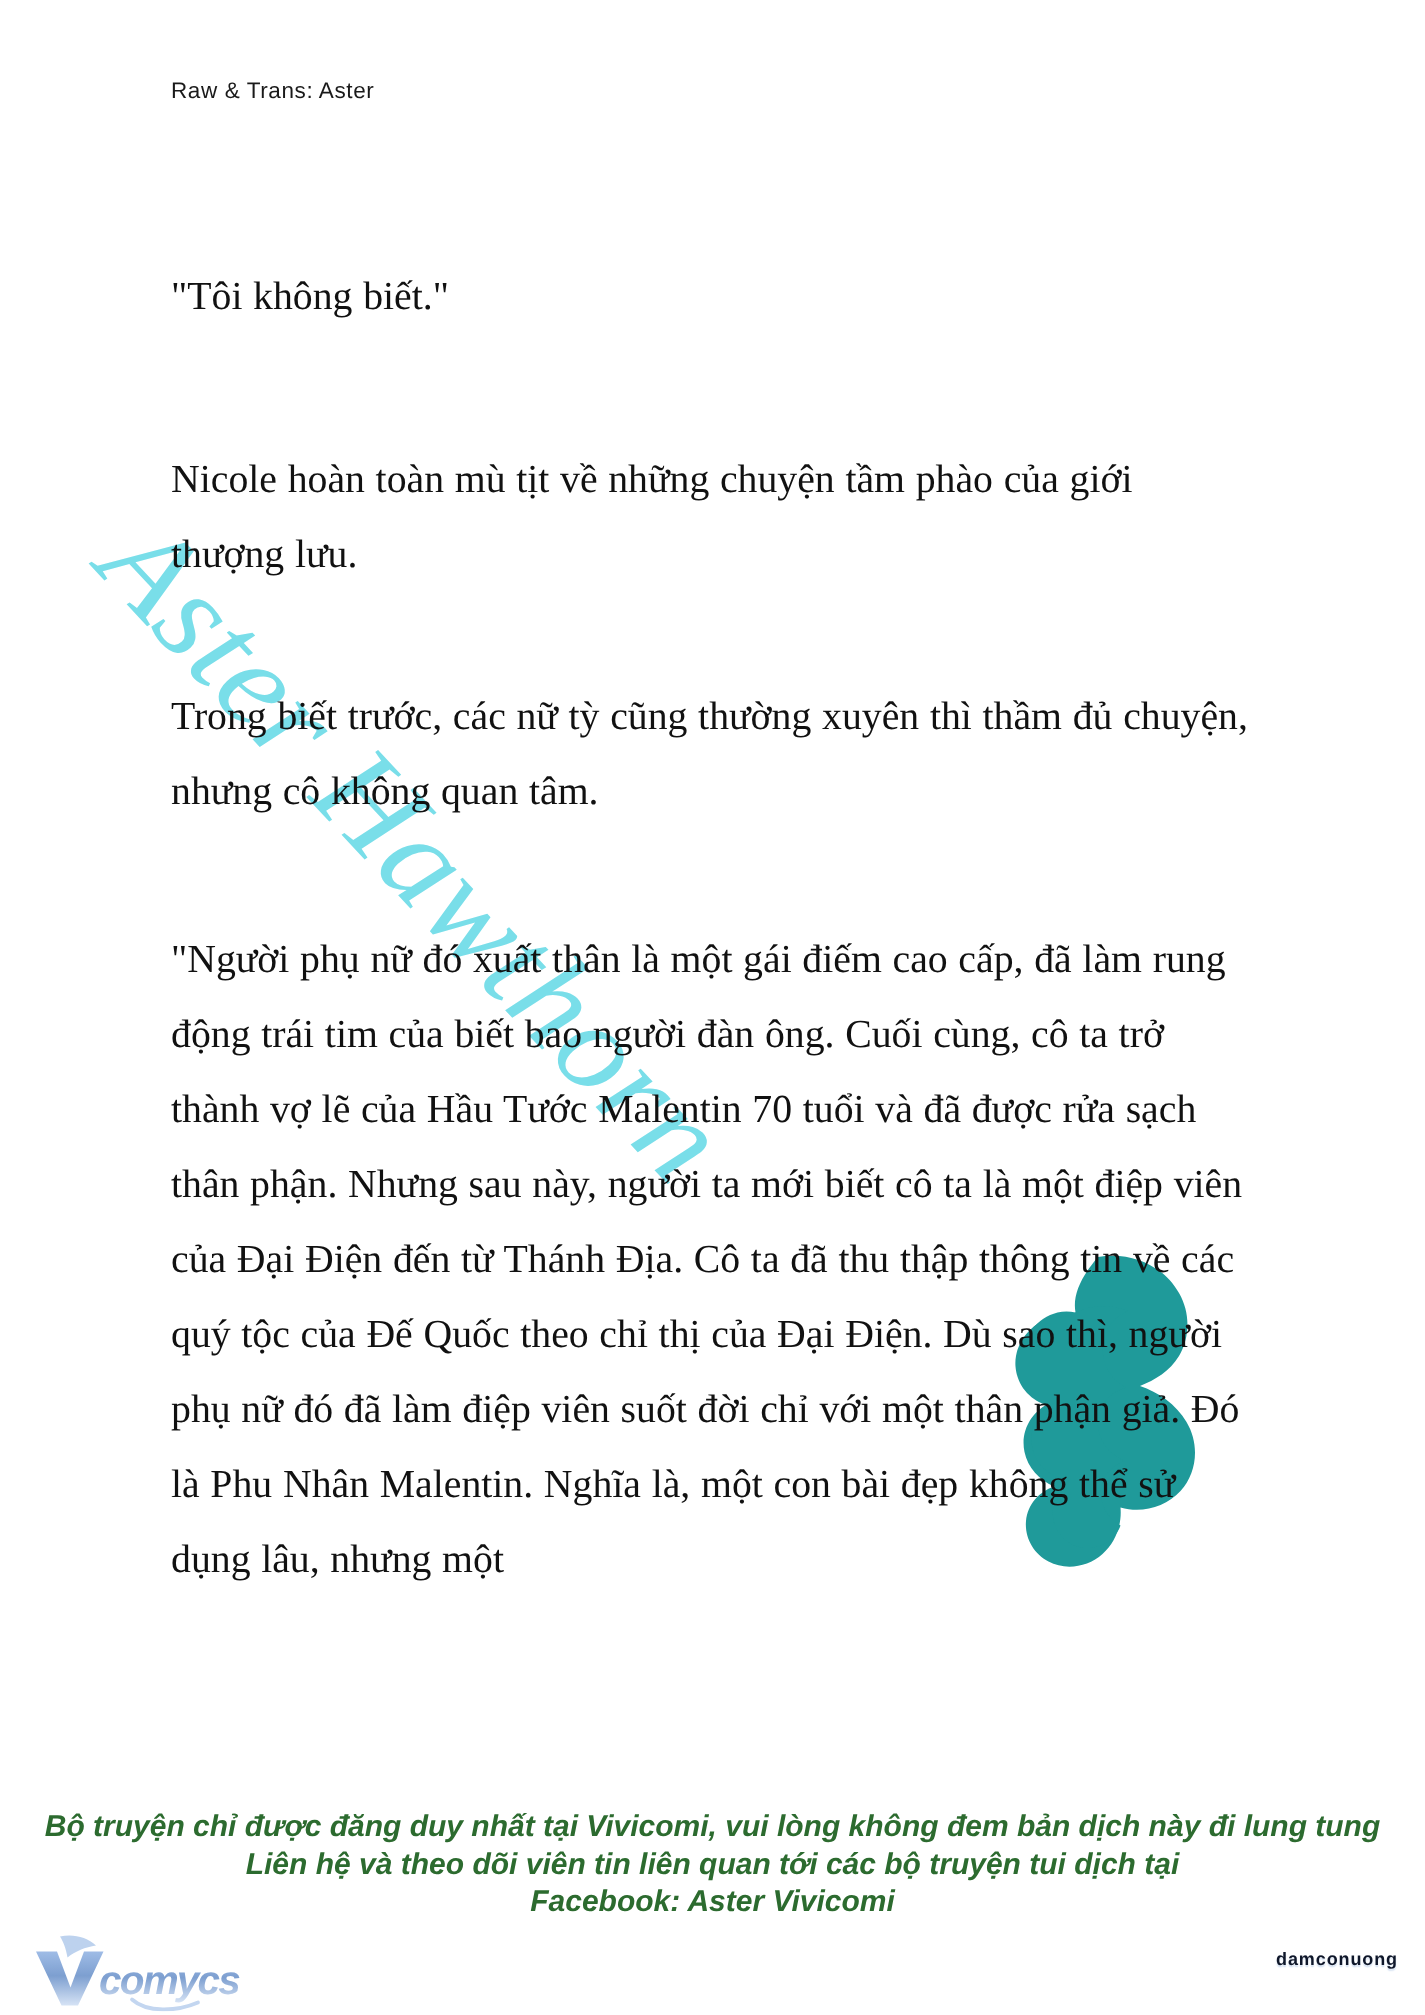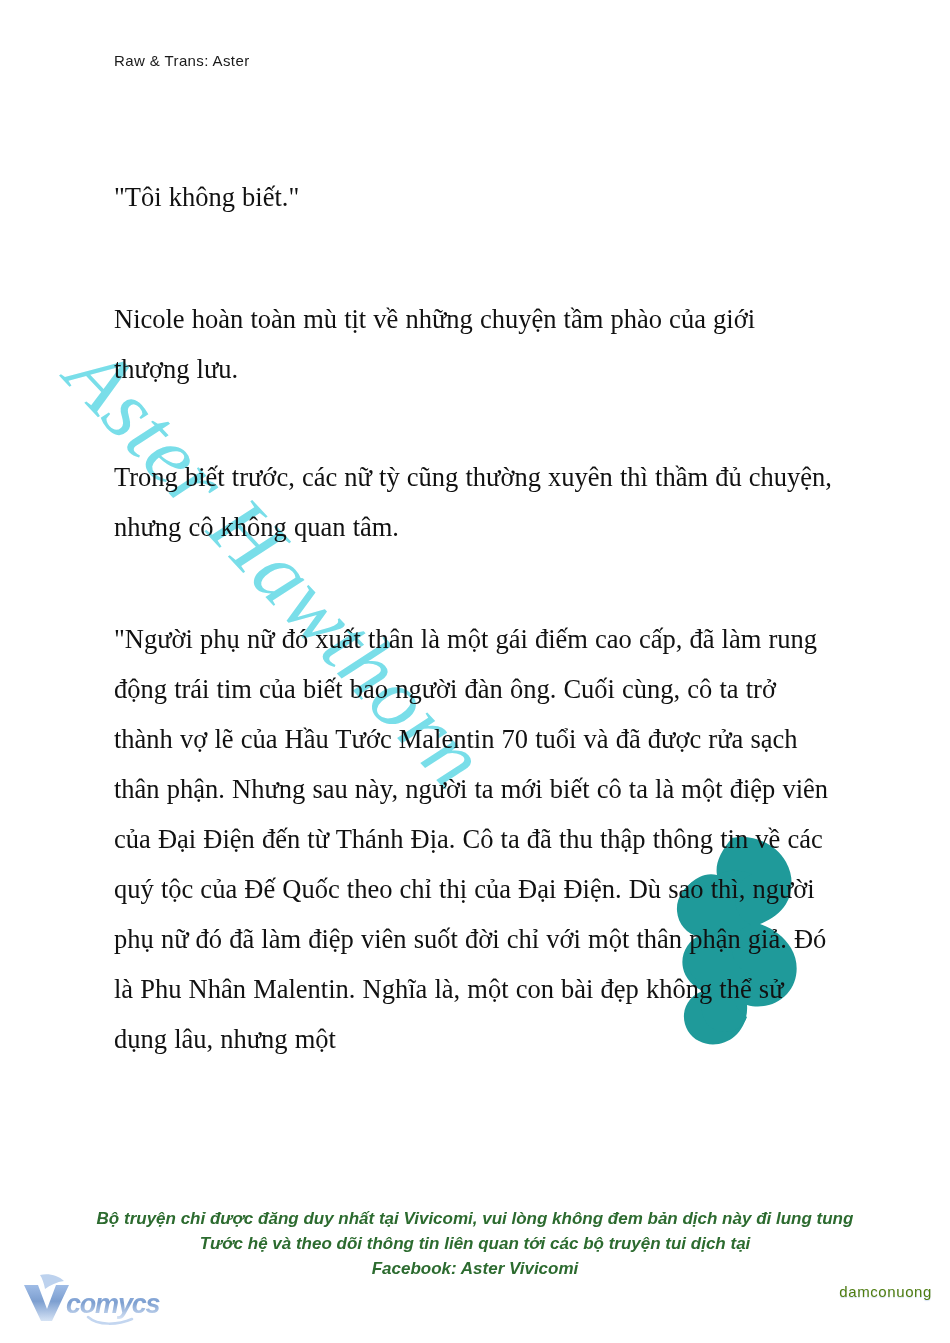--- a/index.html
+++ b/index.html
@@ -95,54 +95,54 @@
   
   #footer-notice {
     position: absolute;
     left: 0;
     right: 0;
     top: 1206px;
     text-align: center;
     font-family: "Liberation Sans", "DejaVu Sans", sans-serif;
     font-style: italic;
     font-weight: bold;
-    font-size: 17px;
+    font-size: 20px;
     line-height: 25px;
     color: #2C6B2F;
     z-index: 4;
   }
   #footer-notice .fline { display: block; white-space: nowrap; }
 
   
   #bottom-bar {
     position: absolute;
     left: 0;
     right: 0;
-    bottom: 16px;
+    bottom: 0;
     height: 58px;
     z-index: 4;
   }
 
   #logo-vcomycs {
     position: absolute;
     left: 14px;
     top: 4px;
     width: 150px;
     height: 52px;
   }
 
   #watermark-damconuong {
     position: absolute;
     right: 18px;
     top: 14px;
     font-family: "Liberation Sans", "DejaVu Sans", sans-serif;
-    font-size: 15px;
-    font-weight: 400;
+    font-size: 12px;
+    font-weight: 700;
     letter-spacing: 0.6px;
-    color: #4d7c0f;
+    color: #0f172a;
     text-shadow: 0 0 2px #ffffff, 0 1px 1px #c9d9ef;
     white-space: nowrap;
   }
 </style>
 </head>
 <body>
 
 <div id="page">
 
   <div id="header">Raw &amp; Trans: Aster</div>
@@ -193,21 +193,21 @@
 
   <div id="content">
     <p class="para gap-sm">"Tôi không biết."</p>
     <p class="para gap-md">Nicole hoàn toàn mù tịt về những chuyện tầm phào của giới thượng lưu.</p>
     <p class="para gap-lg">Trong biết trước, các nữ tỳ cũng thường xuyên thì thầm đủ chuyện, nhưng cô không quan tâm.</p>
     <p class="para">"Người phụ nữ đó xuất thân là một gái điếm cao cấp, đã làm rung động trái tim của biết bao người đàn ông. Cuối cùng, cô ta trở thành vợ lẽ của Hầu Tước Malentin 70 tuổi và đã được rửa sạch thân phận. Nhưng sau này, người ta mới biết cô ta là một điệp viên của Đại Điện đến từ Thánh Địa. Cô ta đã thu thập thông tin về các quý tộc của Đế Quốc theo chỉ thị của Đại Điện. Dù sao thì, người phụ nữ đó đã làm điệp viên suốt đời chỉ với một thân phận giả. Đó là Phu Nhân Malentin. Nghĩa là, một con bài đẹp không thể sử dụng lâu, nhưng một</p>
   </div>
 
   <div id="footer-notice">
     <span class="fline">Bộ truyện chỉ được đăng duy nhất tại Vivicomi, vui lòng không đem bản dịch này đi lung tung</span>
-    <span class="fline">Tước hệ và theo dõi thông tin liên quan tới các bộ truyện tui dịch tại</span>
+    <span class="fline">Liên hệ và theo dõi viên tin liên quan tới các bộ truyện tui dịch tại</span>
     <span class="fline">Facebook: Aster Vivicomi</span>
   </div>
 
   <div id="bottom-bar">
 
     <div id="logo-vcomycs">
       <svg viewBox="0 0 150 52" width="150" height="52" aria-hidden="true">
         <defs>
           <linearGradient id="lg" x1="0" y1="0" x2="0" y2="1">
             <stop offset="0%" stop-color="#9FBCE6"></stop>

